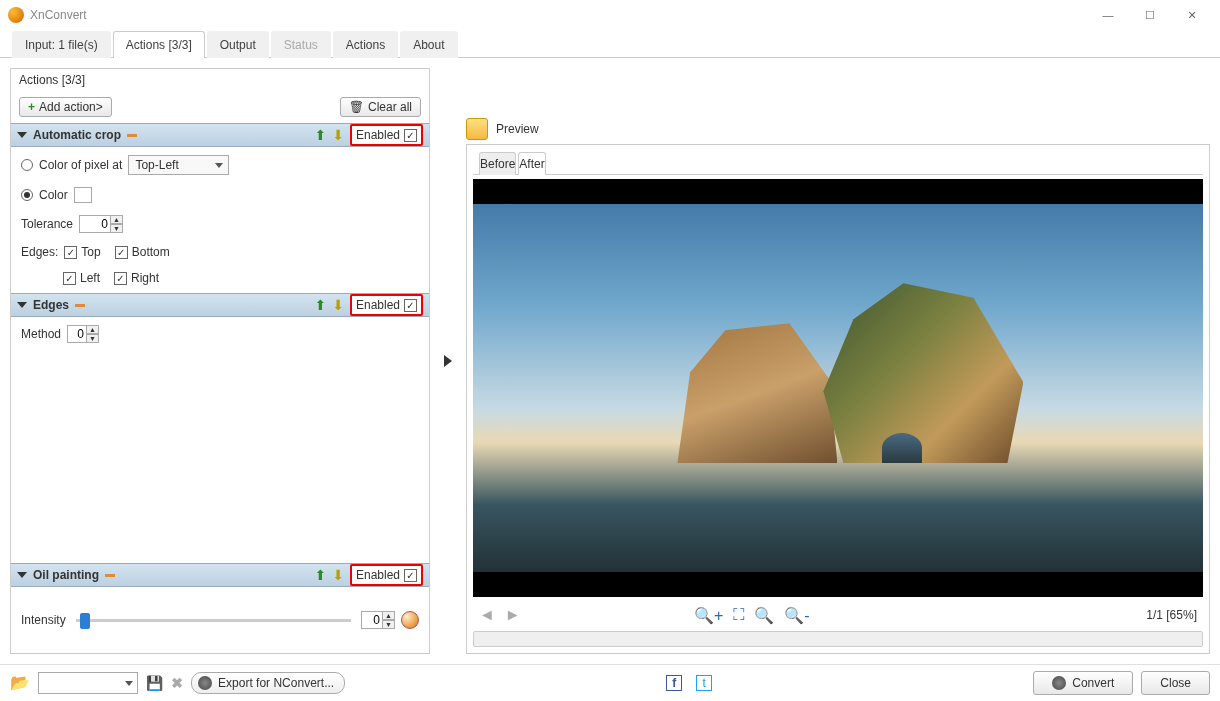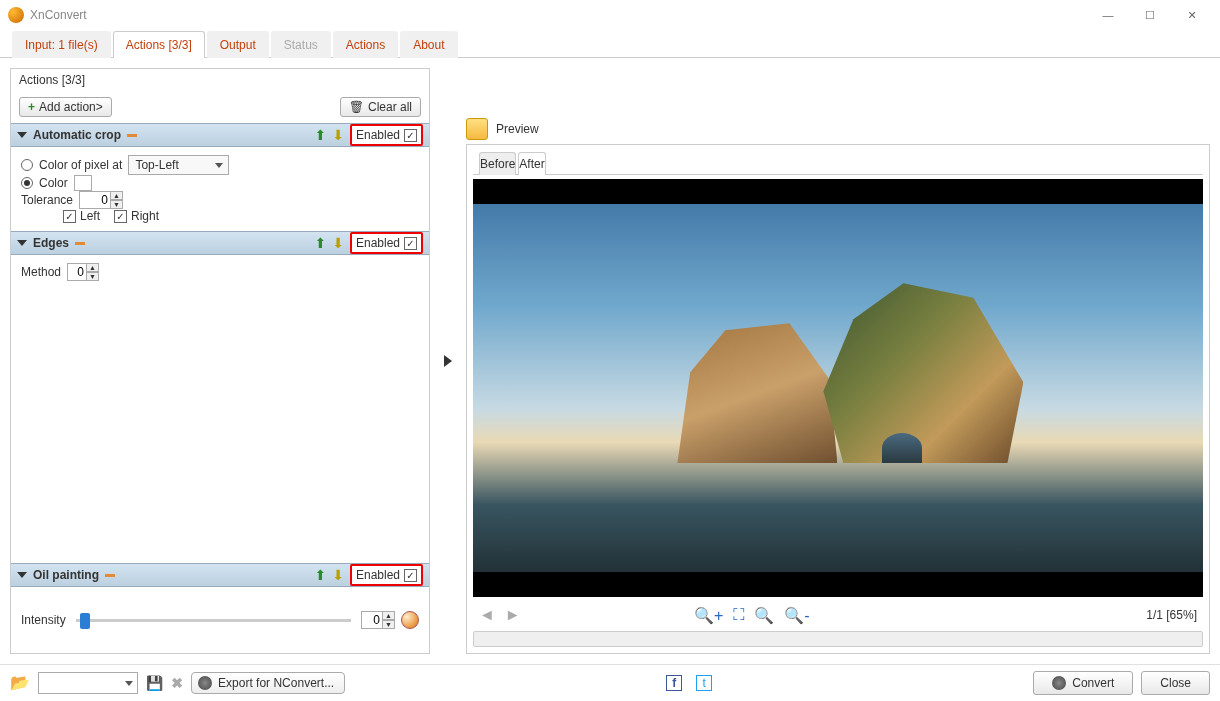--- a/index.html
+++ b/index.html
@@ -3,21 +3,21 @@
 <meta charset="utf-8">
 <style>
 * { box-sizing: border-box; margin: 0; padding: 0; }
 body { font-family: "Segoe UI", Tahoma, sans-serif; font-size: 12px; background: #fff; width: 1220px; height: 701px; overflow: hidden; color: #333; }
 .titlebar { height: 30px; display: flex; align-items: center; padding: 0 8px; background: #fff; }
 .titlebar .logo { width: 16px; height: 16px; background: radial-gradient(circle at 30% 30%, #ffbb33, #cc6600); border-radius: 50%; margin-right: 6px; }
 .titlebar .title { color: #888; font-size: 12px; }
 .winbtns { margin-left: auto; display: flex; gap: 2px; }
 .winbtn { width: 40px; height: 24px; display: flex; align-items: center; justify-content: center; color: #666; font-size: 11px; }
 .main-tabs { display: flex; border-bottom: 1px solid #ccc; padding-left: 12px; background: #fff; height: 28px; }
-.main-tab { padding: 6px 12px; border: 1px solid transparent; border-bottom: none; background: #f0f0f0; margin-right: 2px; border-radius: 3px 3px 0 0; cursor: pointer; color: #c2410c; position: relative; top: 1px; }
+.main-tab { padding: 6px 12px; border: 1px solid transparent; border-bottom: none; background: #f0f0f0; margin-right: 2px; border-radius: 3px 3px 0 0; cursor: pointer; color: #404040; position: relative; top: 1px; }
 .main-tab.active { background: #fff; border-color: #ccc; }
 .main-tab.disabled { color: #aaa; }
 .content { display: flex; padding: 10px; gap: 8px; height: 606px; }
 .panel { border: 1px solid #ccc; background: #fff; }
 .left-panel { width: 420px; display: flex; flex-direction: column; }
 .panel-head { padding: 4px 8px; font-size: 12px; color: #333; }
 .action-toolbar { display: flex; padding: 6px 8px; gap: 6px; }
 .btn { border: 1px solid #aaa; background: linear-gradient(#fff,#e8e8e8); padding: 2px 8px; border-radius: 3px; display: inline-flex; align-items: center; gap: 4px; cursor: pointer; font-size: 12px; }
 .btn2 { margin-left: auto; }
 .icon-plus { color: #2a8a2a; font-weight: bold; }
@@ -27,21 +27,21 @@
 .action-header .name { font-weight: bold; flex: 0 0 auto; }
 .minus { width: 10px; height: 3px; background: #e08a3a; display: inline-block; }
 .header-icons { margin-left: auto; display: flex; align-items: center; gap: 6px; }
 .arrow-up { color: #2a8a2a; font-size: 14px; }
 .arrow-down { color: #b8a000; font-size: 14px; }
 .enabled-box { border: 2px solid #e00; padding: 2px 4px; display: flex; align-items: center; gap: 4px; border-radius: 2px; background: #fff; }
 .checkbox { width: 13px; height: 13px; border: 1px solid #666; display: inline-flex; align-items: center; justify-content: center; background: #fff; font-size: 10px; color: #333; }
 .checkbox.checked::after { content: "✓"; }
 .radio { width: 12px; height: 12px; border: 1px solid #666; border-radius: 50%; display: inline-flex; align-items: center; justify-content: center; background: #fff; }
 .radio.checked::after { content: ""; width: 6px; height: 6px; background: #333; border-radius: 50%; }
-.action-body { padding: 8px 10px; display: flex; flex-direction: column; gap: 0; background: #fff; }
+.action-body { padding: 8px 10px; display: flex; flex-direction: column; gap: 12px; background: #fff; }
 .row { display: flex; align-items: center; gap: 6px; }
 .select { border: 1px solid #aaa; background: #f8f8f8; height: 20px; padding: 0 18px 0 6px; position: relative; width: 101px; font-size: 12px; display: flex; align-items: center;}
 .select::after { content: ""; position: absolute; right: 5px; top: 7px; border-left: 4px solid transparent; border-right: 4px solid transparent; border-top: 5px solid #555; }
 .swatch { width: 18px; height: 16px; border: 1px solid #aaa; background: #fff; }
 .spinner { display: flex; align-items: center; }
 .spinner input { width: 32px; height: 18px; border: 1px solid #aaa; text-align: right; padding: 0 2px; font-size: 12px; }
 .spin-btns { display: flex; flex-direction: column; }
 .spin-btns div { width: 12px; height: 9px; border: 1px solid #aaa; border-left: none; background: #f0f0f0; font-size: 7px; text-align: center; line-height: 7px; }
 .check-row { display: flex; align-items: center; gap: 4px; font-size: 12px;}
 .edges { display: flex; gap: 14px; flex-wrap: wrap; }
@@ -75,21 +75,21 @@
 .mag { color: #2a66c2; font-size: 16px; }
 .pv-count { margin-left: auto; font-size: 12px; }
 .hscroll { height: 16px; background: #efefef; border: 1px solid #ccc; margin-top: 2px; border-radius: 2px;}
 
 .footer { height: 36px; border-top: 1px solid #e0e0e0; display: flex; align-items: center; padding: 0 10px; gap: 8px; }
 .folder-icon { color: #e6a62e; font-size: 16px; }
 .combo { border: 1px solid #aaa; height: 22px; width: 100px; position: relative; background: #fff;}
 .combo::after { content:""; position:absolute; right:4px; top:8px; border-left:4px solid transparent; border-right:4px solid transparent; border-top:5px solid #555;}
 .disk { color: #3a5fb0; font-size: 14px;}
 .x-icon { color: #aaa; font-size: 14px; font-weight: bold;}
-.export-btn { border: 1px solid #aaa; background: linear-gradient(#fff,#eee); padding: 3px 10px 3px 6px; display: flex; align-items: center; gap: 6px; border-radius: 4px;}
+.export-btn { border: 1px solid #aaa; background: linear-gradient(#fff,#eee); padding: 3px 10px 3px 6px; display: flex; align-items: center; gap: 6px; border-radius: 10px;}
 .gear { width: 14px; height: 14px; border-radius: 50%; background: radial-gradient(circle,#888,#444); position: relative;}
 .social { margin: 0 auto; display: flex; gap: 14px; }
 .fb { width: 16px; height: 16px; background: #fff; border: 1px solid #3b5998; color: #3b5998; display: flex; align-items: center; justify-content: center; font-weight: bold; font-size: 12px; }
 .tw { width: 16px; height: 16px; background: #fff; border: 1px solid #1da1f2; color: #1da1f2; display: flex; align-items: center; justify-content: center; font-size: 12px;}
 .right-btns { display: flex; gap: 8px; }
 .big-btn { border: 1px solid #aaa; background: linear-gradient(#fff,#e8e8e8); padding: 4px 18px; border-radius: 3px; display: flex; align-items: center; gap: 6px; cursor: pointer; }
 </style>
 </head>
 <body>
 
@@ -156,20 +156,33 @@
         <div class="row">
           <span>Tolerance</span>
           <div class="spinner">
             <input value="0" style="">
             <div class="spin-btns">
                 <div>▲</div>
                 <div>▼</div>
               </div>
           </div>
         </div>
+        <div class="row">
+          <span>Edges:</span>
+          <div class="edges">
+            <div class="check-row">
+                <span class="checkbox checked"></span>
+                <span>Top</span>
+              </div>
+            <div class="check-row">
+                <span class="checkbox checked"></span>
+                <span>Bottom</span>
+              </div>
+          </div>
+        </div>
         <div class="row" style="padding-left:42px;">
           <div class="edges">
             <div class="check-row">
                 <span class="checkbox checked"></span>
                 <span>Left</span>
               </div>
             <div class="check-row">
                 <span class="checkbox checked"></span>
                 <span>Right</span>
               </div>

